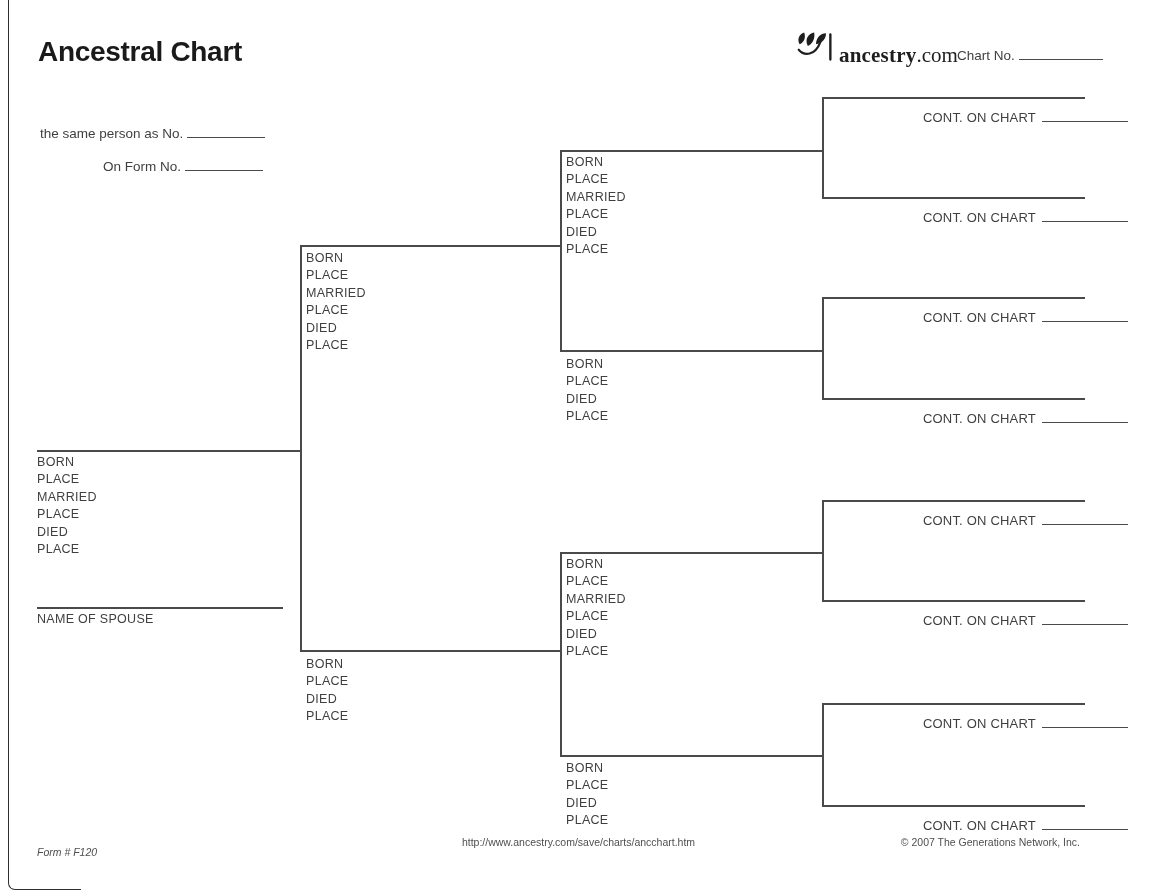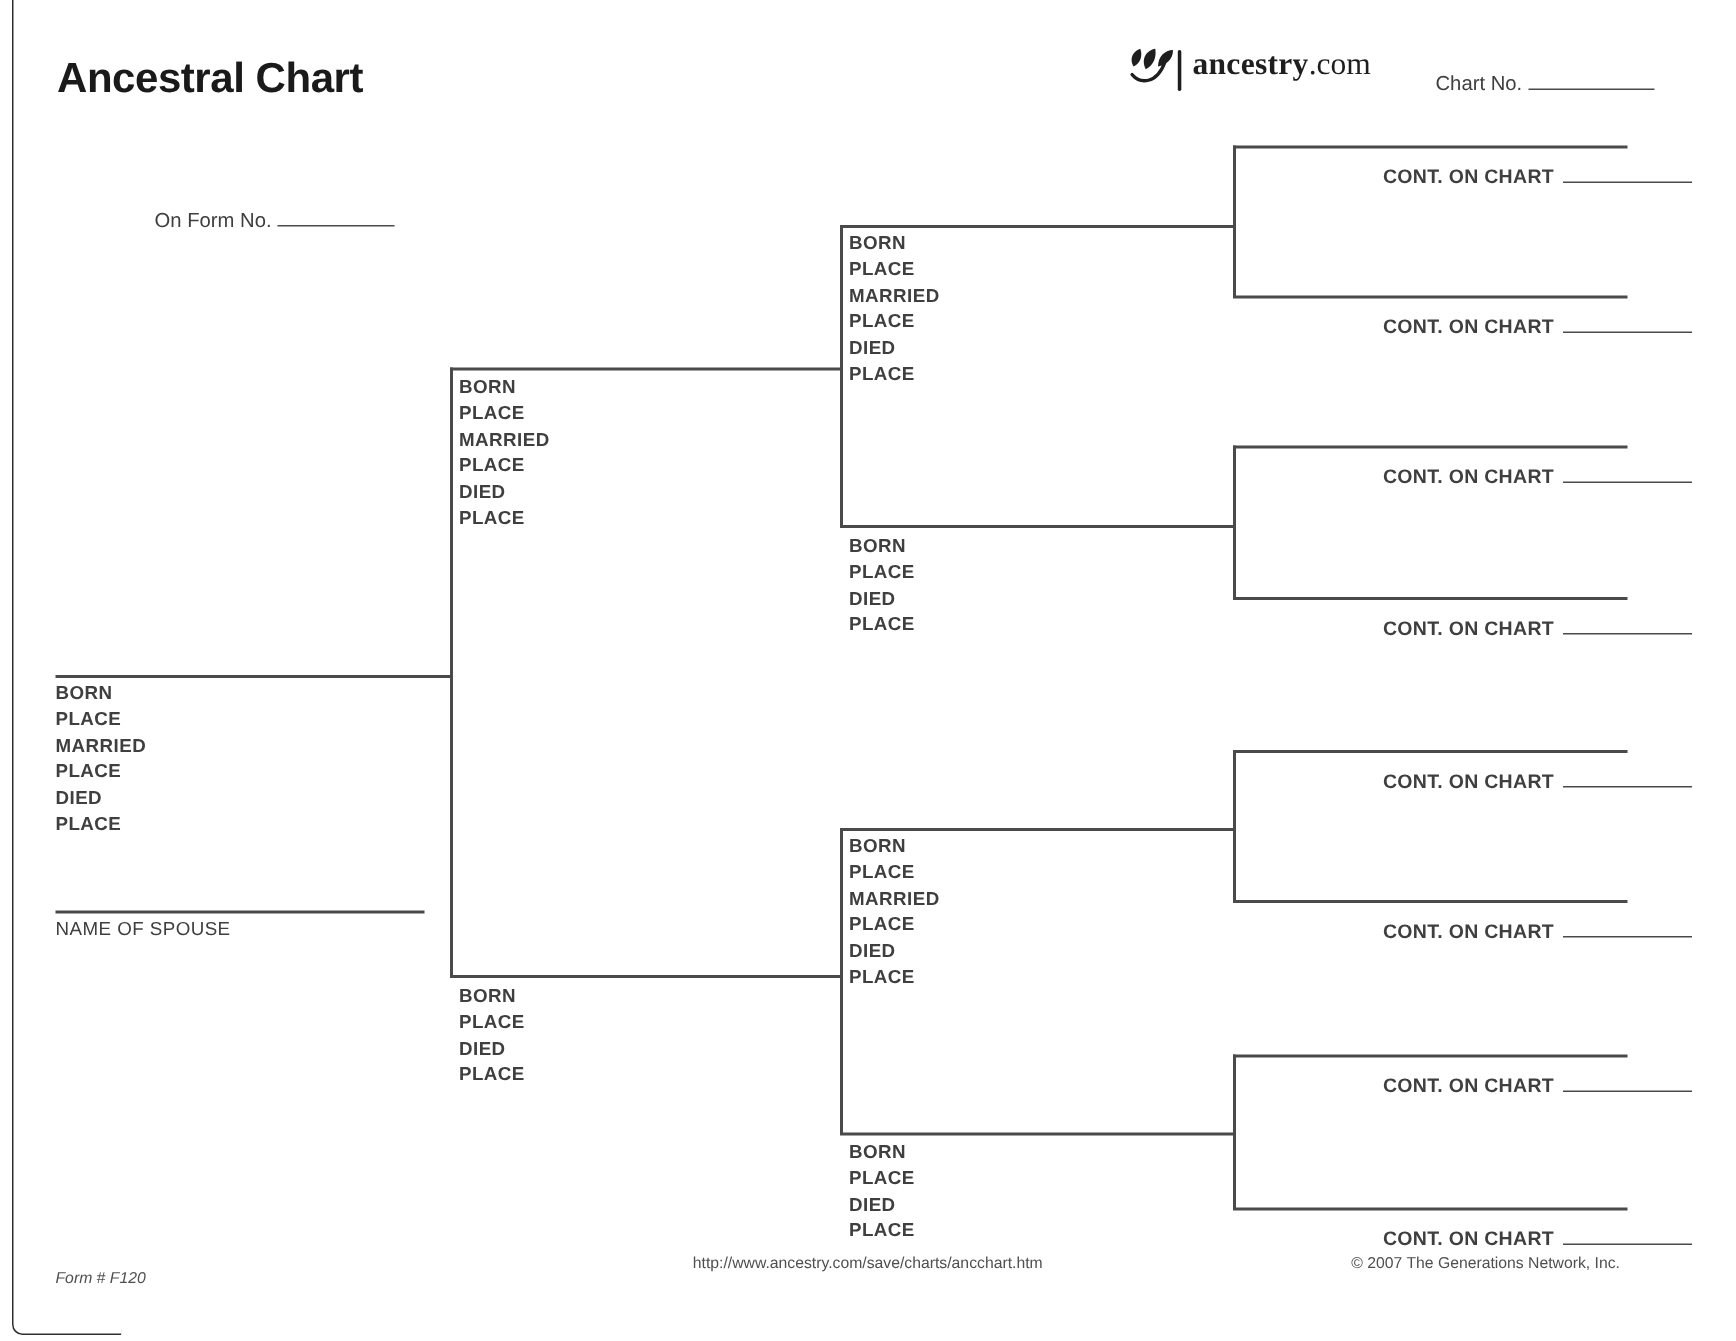--- a/index.html
+++ b/index.html
@@ -10,34 +10,34 @@
   
   .page-frame{
     position:absolute;left:8px;top:-8px;width:72px;height:897px;
     border-left:1.6px solid #2e2e2e;border-bottom:1.6px solid #2e2e2e;
     border-bottom-left-radius:7px;
   }
   .title{
     position:absolute;left:38px;top:36px;font-size:28px;font-weight:700;
     color:#1a1a1a;letter-spacing:-0.3px;
   }
-  .logo{position:absolute;left:752px;top:30px;display:flex;align-items:flex-start;}
+  .logo{position:absolute;left:796px;top:30px;display:flex;align-items:flex-end;}
   .logo .word{font-family:"Liberation Serif",serif;font-size:21px;color:#1e1e1e;margin-left:3px;}
   .logo .word b{font-weight:700;letter-spacing:0.2px;}
   .chart-no{position:absolute;left:957px;top:46px;font-size:13.5px;}
   .notes{position:absolute;left:40px;top:124px;font-size:13.5px;line-height:18.5px;}
   .notes .row3{margin-top:13px;padding-left:63px;}
   .blank{display:inline-block;border-bottom:1.3px solid #4a4a4a;height:13px;vertical-align:baseline;}
   .hline,.vline{position:absolute;background:#4a4a4a;}
   .hline{height:1.5px;}
   .vline{width:1.5px;}
-  .fields{position:absolute;font-size:12.5px;line-height:17.4px;letter-spacing:0.3px;font-weight:bold;}
+  .fields{position:absolute;font-size:12.5px;line-height:17.4px;letter-spacing:0.3px;}
   .lbl{white-space:nowrap;}
   .spouse{position:absolute;left:37px;top:612px;font-size:12.5px;letter-spacing:0.3px;}
-  .cont{position:absolute;right:29px;font-size:13px;letter-spacing:0.2px;text-align:right;white-space:nowrap;font-weight:bold;}
+  .cont{position:absolute;right:29px;font-size:13px;letter-spacing:0.2px;text-align:right;white-space:nowrap;}
   .cont .blank{width:86px;margin-left:6px;}
   .footer{position:absolute;left:0;top:836px;width:1157px;font-size:10.5px;color:#4f4f4f;}
   .footer .form{position:absolute;left:37px;top:10px;font-style:italic;}
   .footer .url{position:absolute;left:0;right:0;top:0;text-align:center;}
   .footer .copy{position:absolute;right:77px;top:0;margin-left:44px;}
 </style>
 </head>
 <body>
 
 <div class="sheet">
@@ -62,20 +62,24 @@
     </span>
     <span class="word"><b>ancestry</b><span>.com</span></span>
   </div>
 
   <div class="chart-no">
     <span>Chart No.</span>
     <span class="blank" style="width:84px"></span>
   </div>
 
   <div class="notes">
+    <div>
+      <span>the same person as No.</span>
+      <span class="blank" style="width:78px"></span>
+    </div>
     <div class="row3">
       <span>On Form No.</span>
       <span class="blank" style="width:78px"></span>
     </div>
   </div>
 
   <div class="hline" style="left:37px;top:450px;width:263px"></div>
   <div class="fields" style="left:37px;top:454px">
       <div class="lbl">BORN</div>
       <div class="lbl">PLACE</div>

